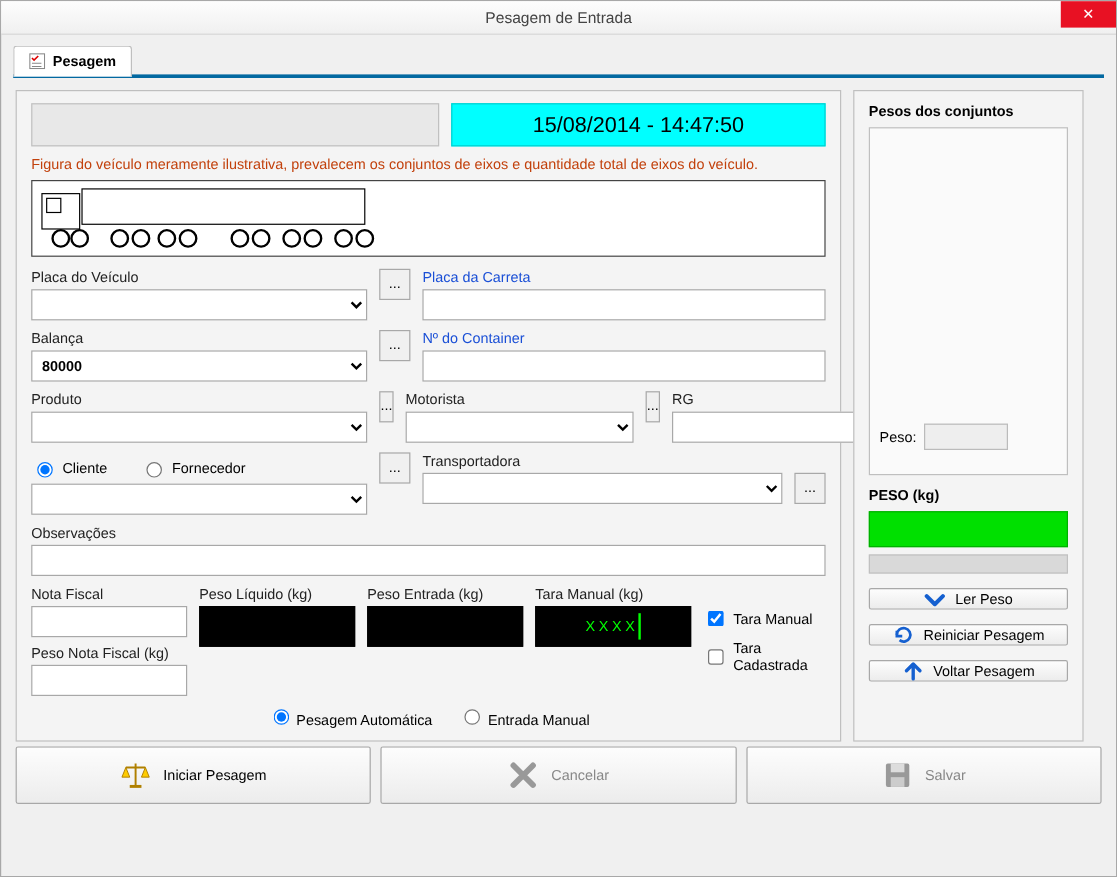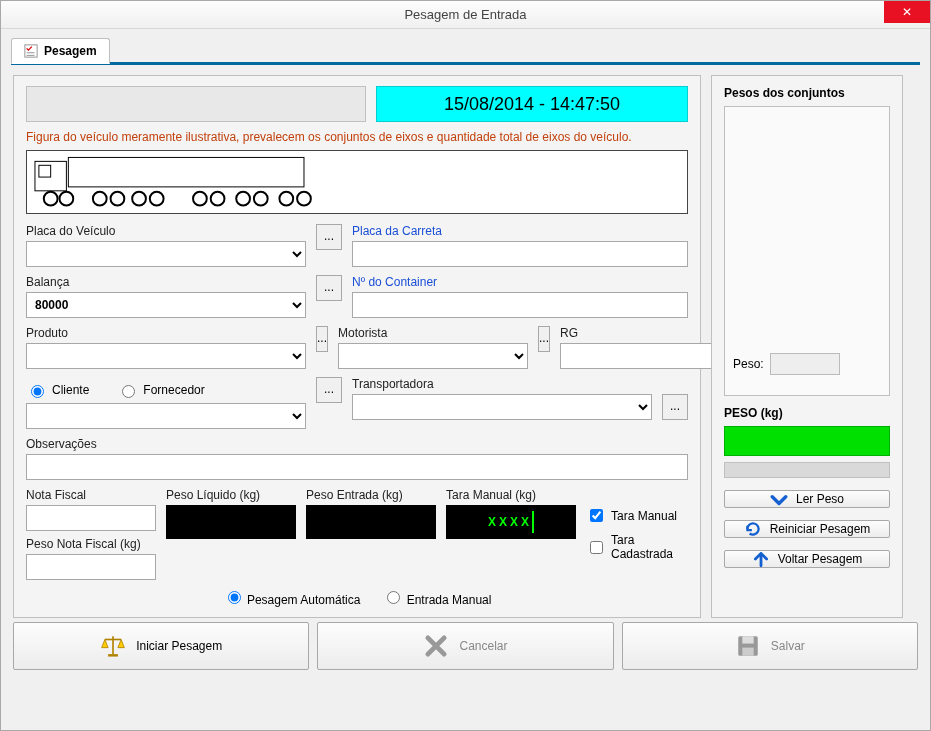--- a/index.html
+++ b/index.html
@@ -22,21 +22,21 @@
   .truckbox { border:1px solid #444; height:64px; background:#fff; margin-bottom:10px; display:flex; align-items:flex-end; padding:4px 6px;}
   .label { color:#222; margin-bottom:3px; display:block;}
   .bluelabel { color:#1a4fd6; }
   .row { display:flex; gap:10px; margin-bottom:8px; align-items:flex-start;}
   .col { display:flex; flex-direction:column; }
   select, input[type=text] { height:26px; border:1px solid #a8a8a8; background:#fff; padding:2px 4px; }
   select { padding-right:18px; }
   .btn-ell { width:26px; height:26px; border:1px solid #a8a8a8; background:#f0f0f0; text-align:center; line-height:22px; cursor:pointer;}
   .radio-row { display:flex; gap:28px; align-items:center; height:26px;}
   .radio-row label, .chk-col label { display:flex; align-items:center; gap:5px; cursor:pointer;}
-  .wblack { background:#000; color:#0f0; border:1px solid #000; font-family: "Consolas", monospace; font-size:20px; font-weight:bold; text-align:center; letter-spacing:3px; display:flex; align-items:center; justify-content:center;}
+  .wblack { background:#000; color:#0f0; border:1px solid #000; font-family: "Consolas", monospace; font-size:20px; font-weight:normal; text-align:center; letter-spacing:3px; display:flex; align-items:center; justify-content:center;}
   .weightbox { height:34px; width:130px;}
   .taramask { color:#00ff00; position:relative;}
   .taramask .cursor { border-left: 2px solid #00ff00; height:22px; display:inline-block; vertical-align:middle;}
   .chk-col { display:flex; flex-direction:column; gap:8px; justify-content:center;}
   .mode-row { display:flex; gap:22px; justify-content:center; margin-top:6px;}
   .right .grptitle { font-weight:bold; margin-bottom:6px;}
   .conjuntos { border:1px solid #bfbfbf; background:#fafafa; height:290px; padding:8px; position:relative;}
   .pesofield { position:absolute; bottom:20px; left:8px; display:flex; align-items:center; gap:6px;}
   .pesofield input { width:70px; height:22px; background:#eee; border:1px solid #bbb;}
   .kglabel { font-weight:bold; margin-top:10px;}

